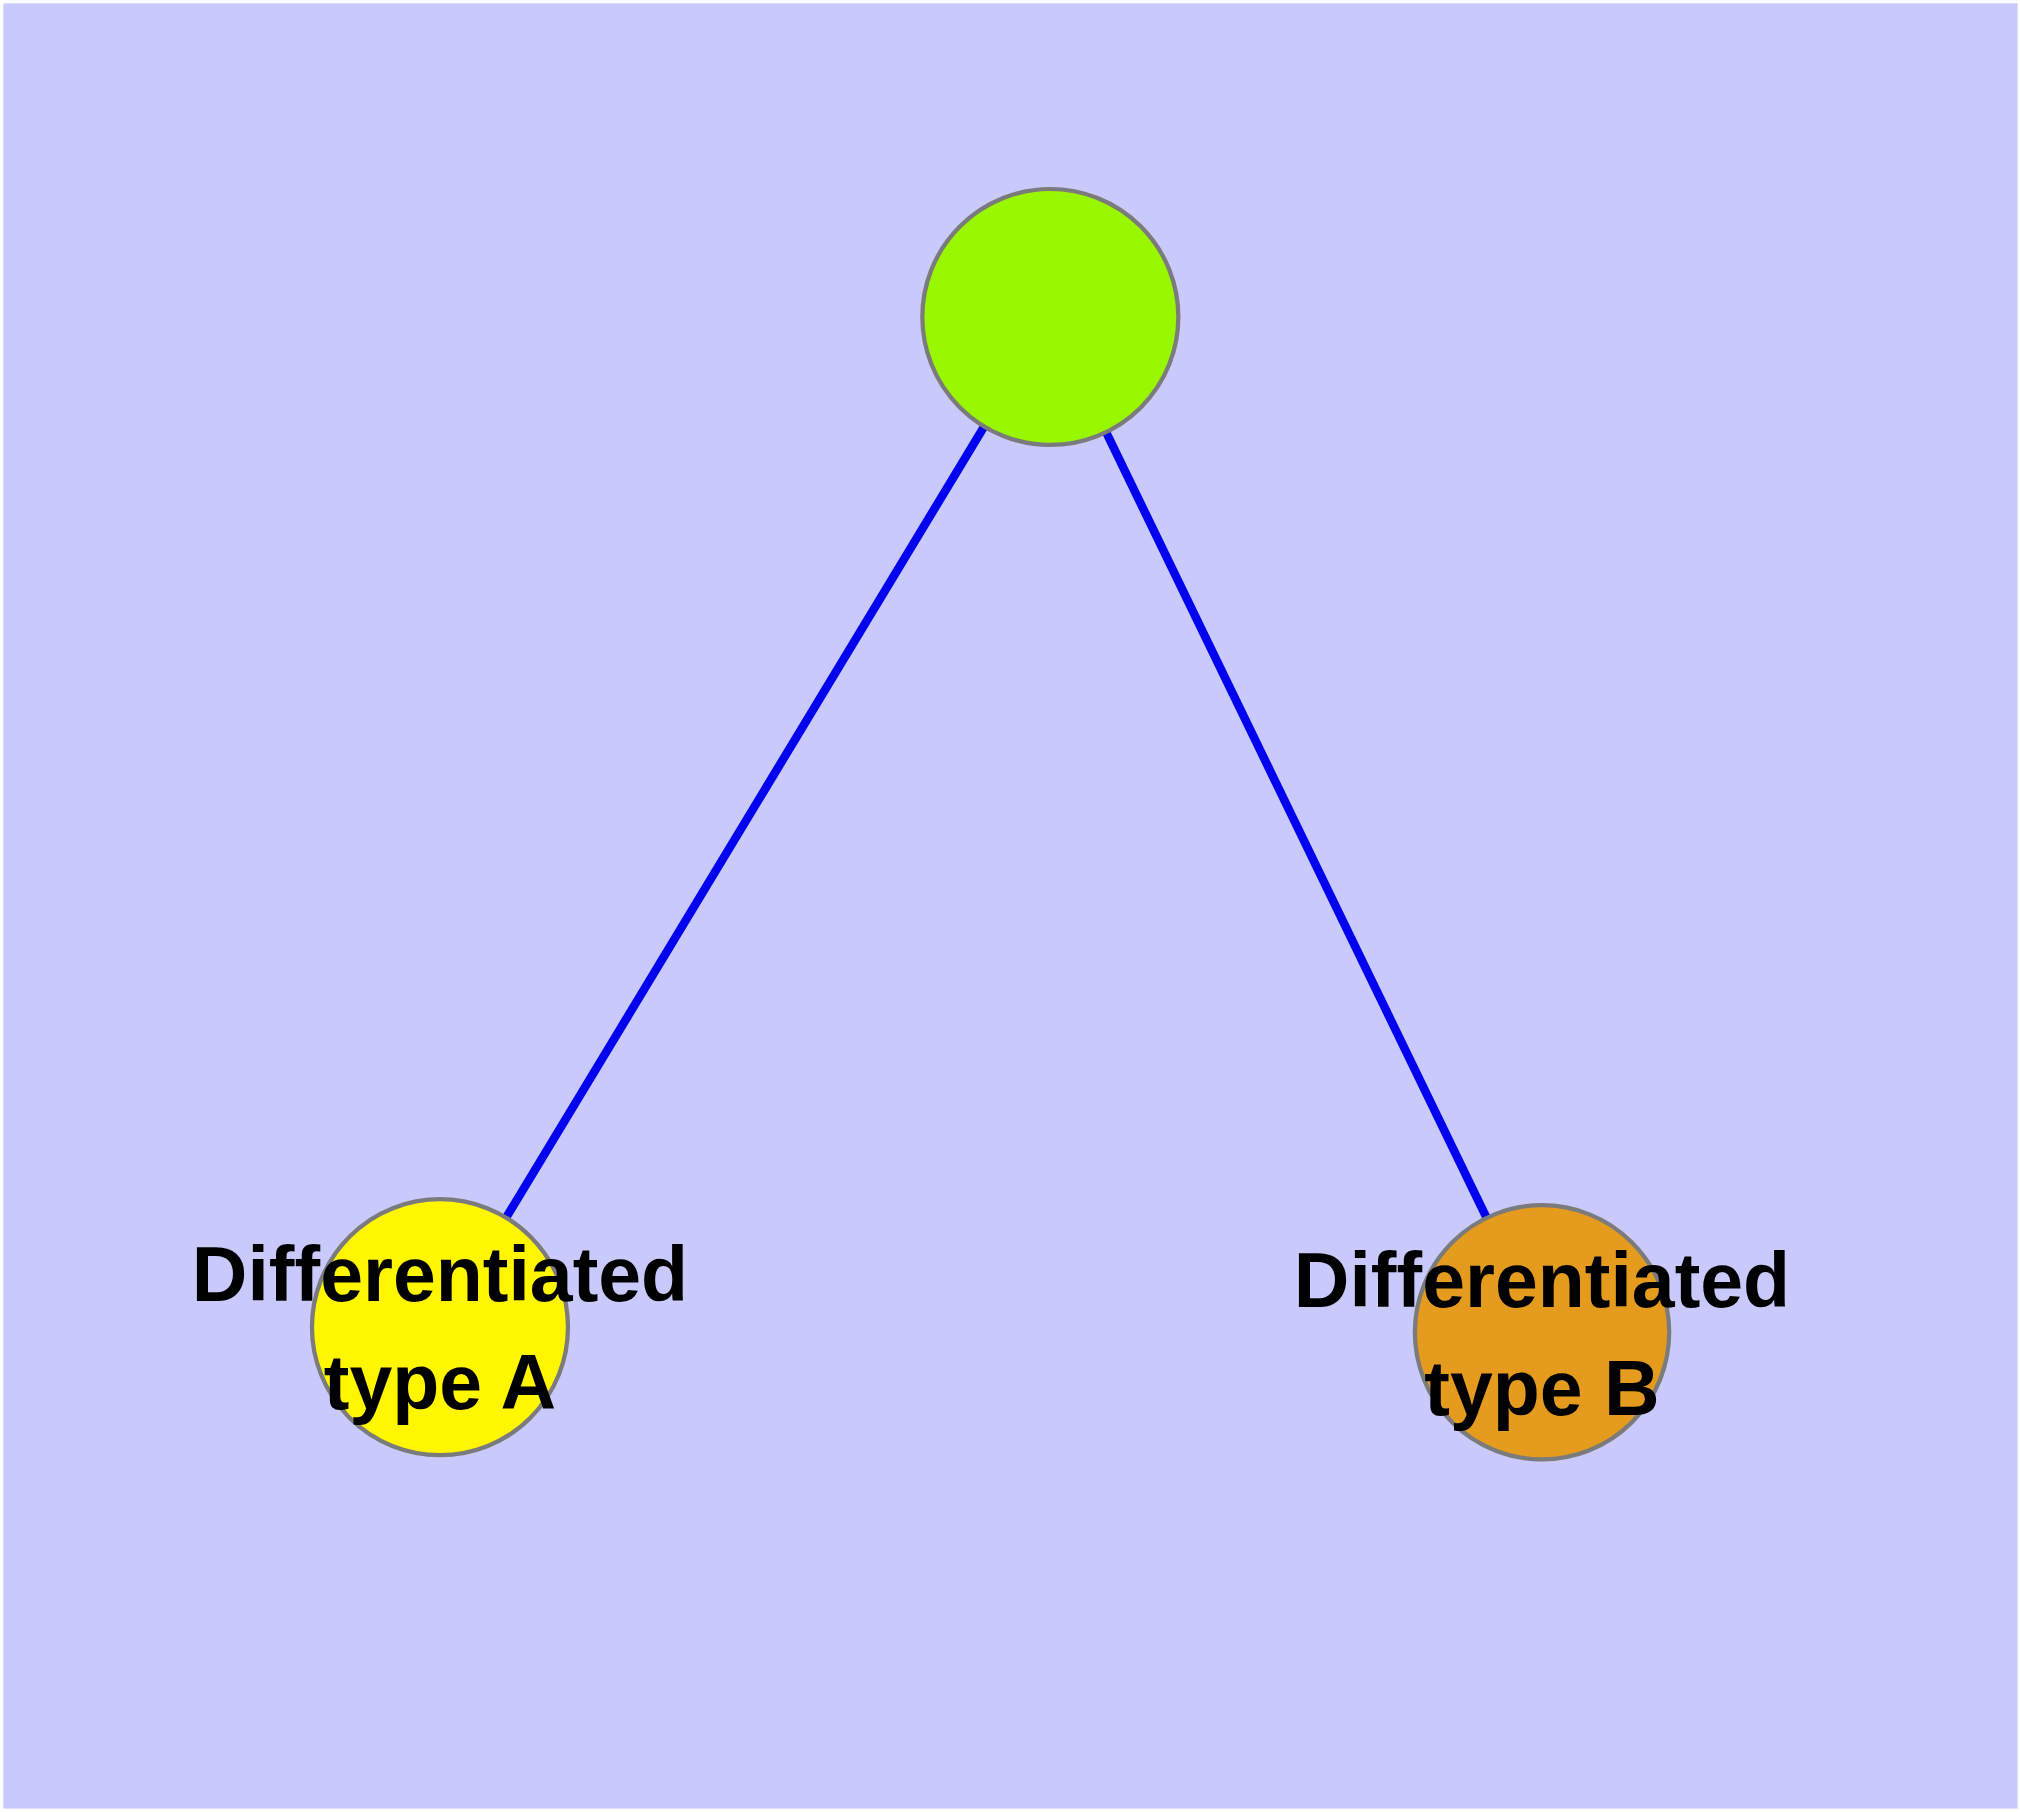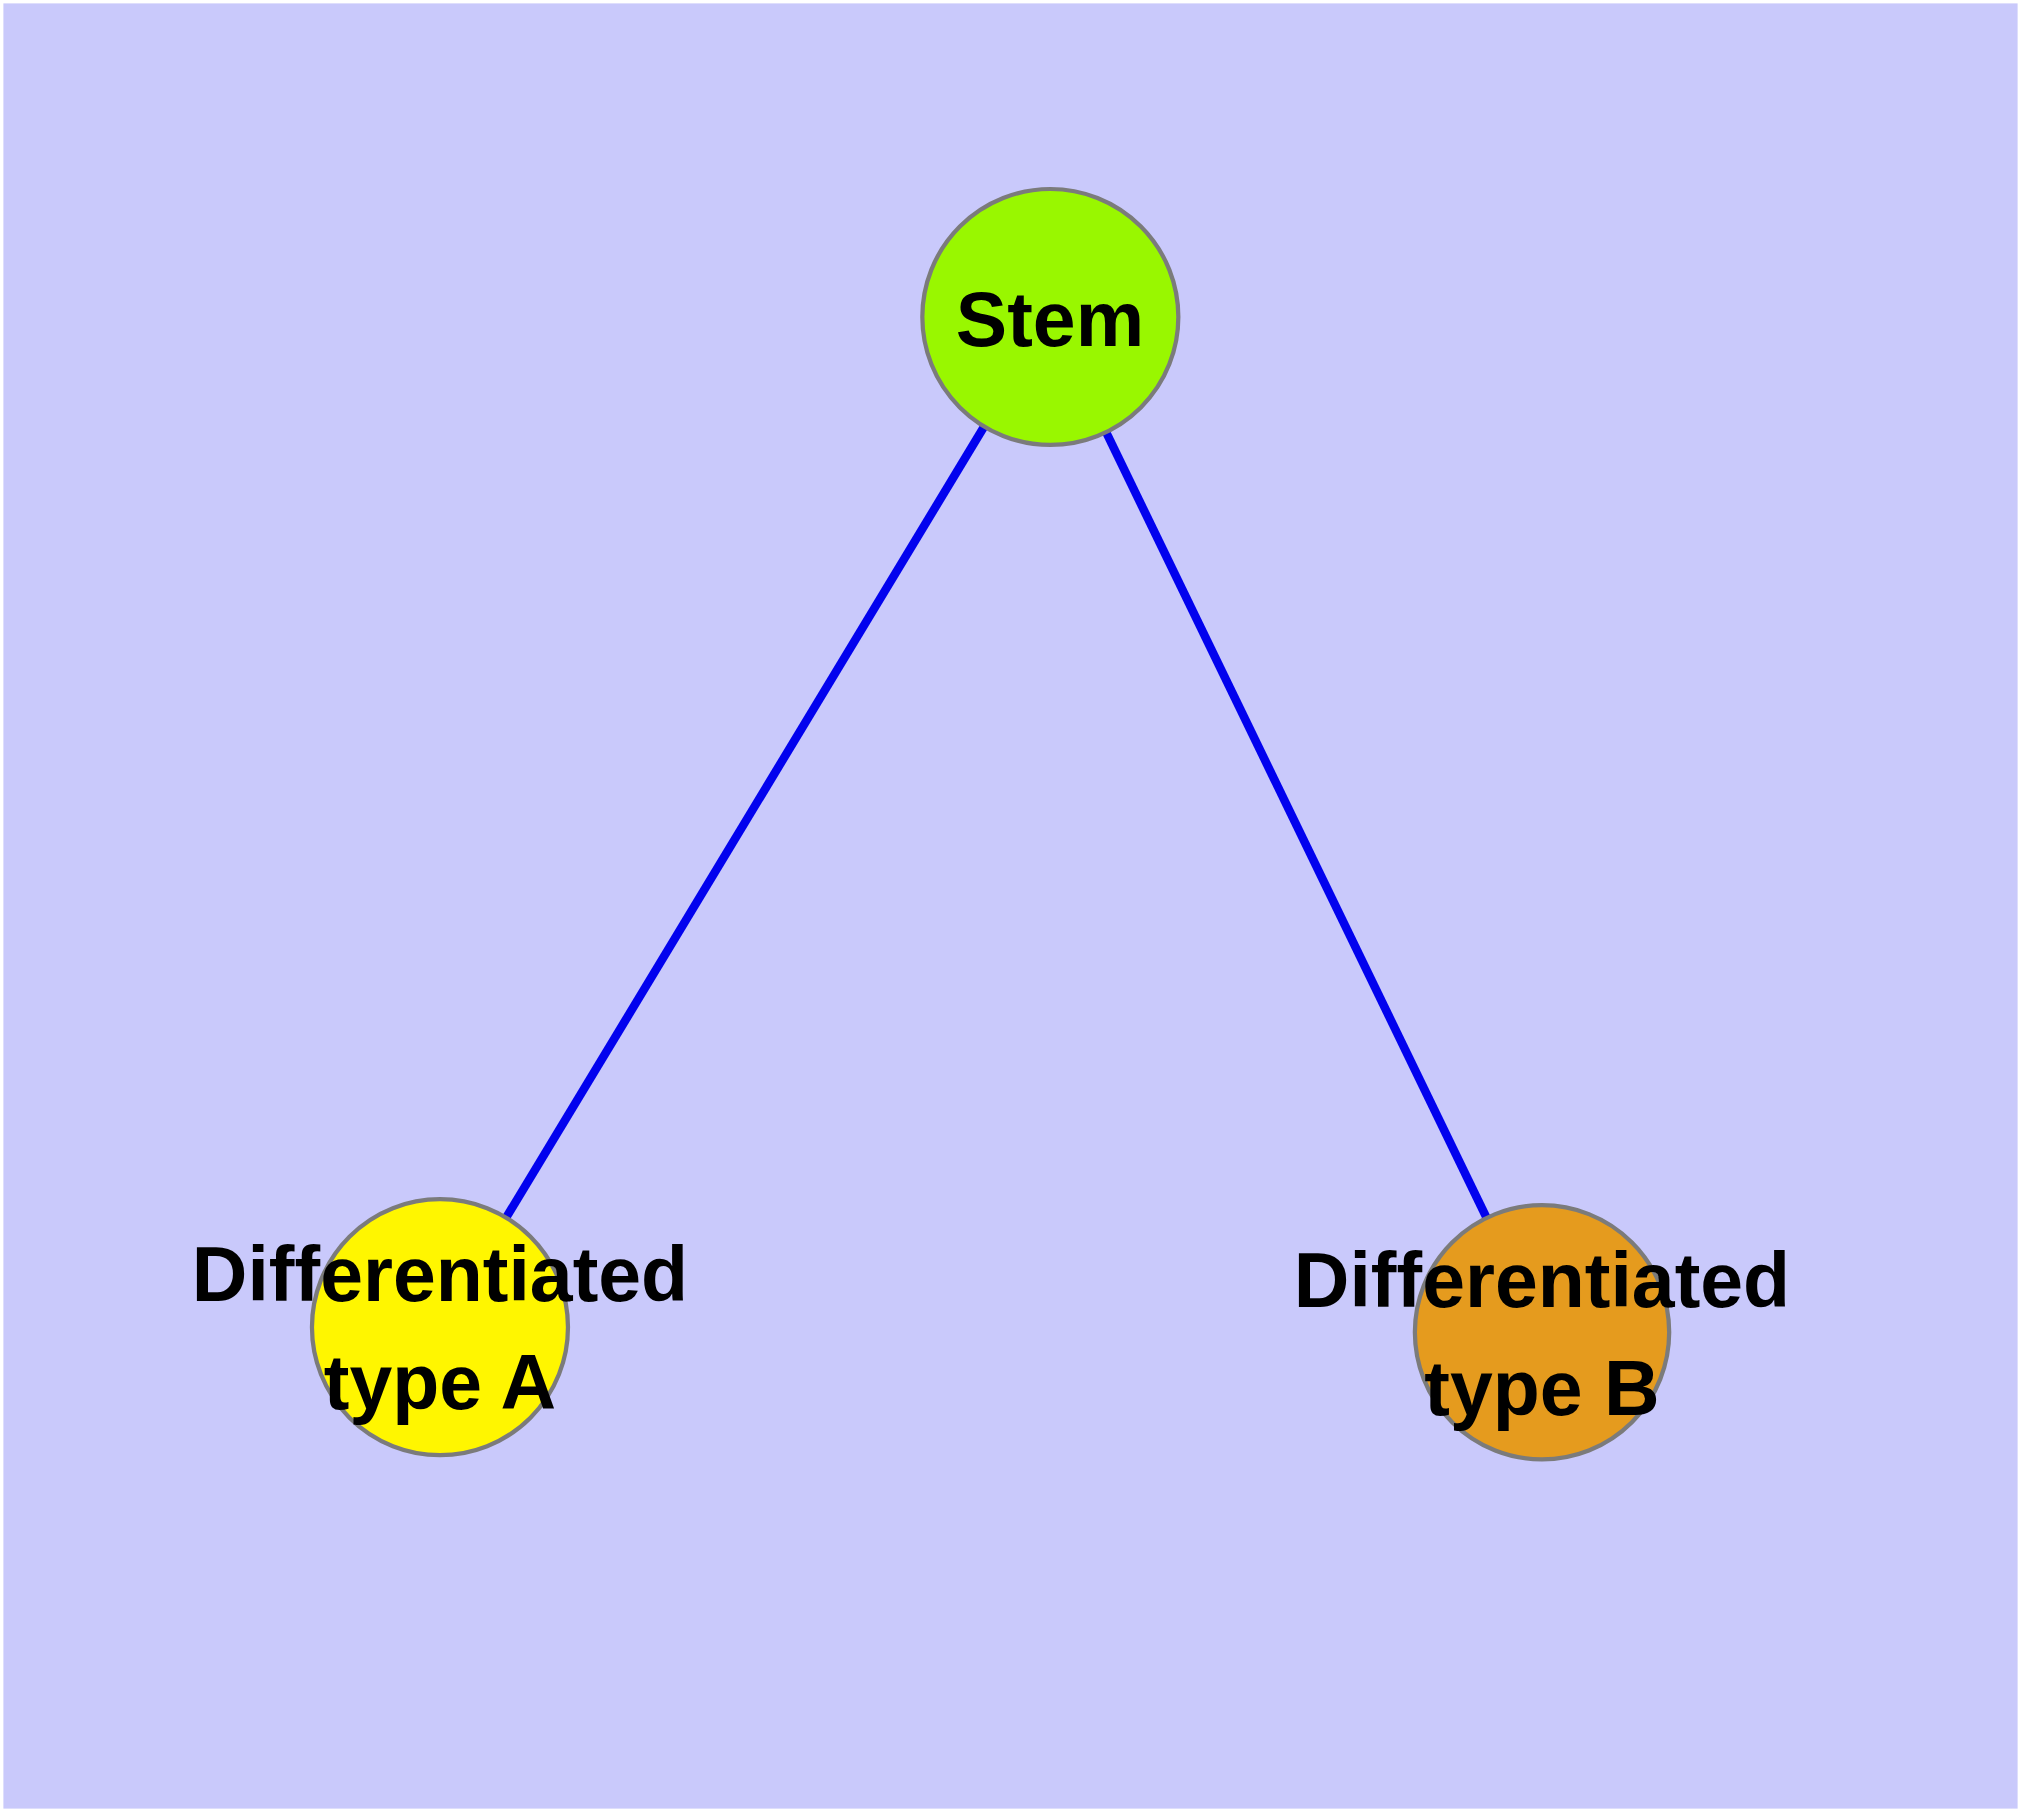--- a/index.html
+++ b/index.html
@@ -56,21 +56,20 @@
     <rect x="0" y="0" width="2384" height="2138" fill="none" stroke-width="8" stroke="#FFFFFF"></rect>
 
     <line class="edge-line" x1="1239" y1="374" x2="519" y2="1566" stroke="#0202EE"></line>
     <line class="edge-line" x1="1239" y1="374" x2="1819" y2="1572" stroke="#0202EE"></line>
 
     <circle class="node-circle" cx="1239" cy="374" r="151" fill="#99F700"></circle>
     <circle class="node-circle" cx="519" cy="1566" r="151" fill="#FFF600"></circle>
     <circle class="node-circle" cx="1819" cy="1572" r="150" fill="#E59B1E"></circle>
   </svg>
 
-  <div class="node-label label-stem">Stem</div>
 
   <div class="node-label label-type-a">Differentiated
 type A</div>
 
   <div class="node-label label-type-b">Differentiated
 type B</div>
 </div>
 
 
 </body></html>

